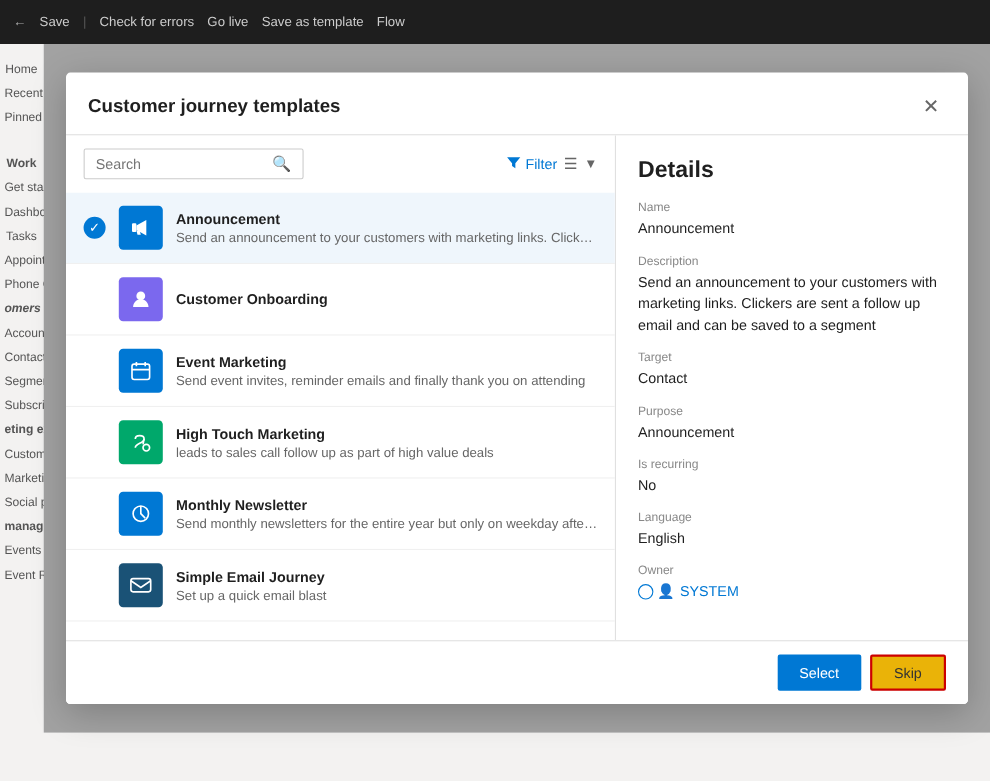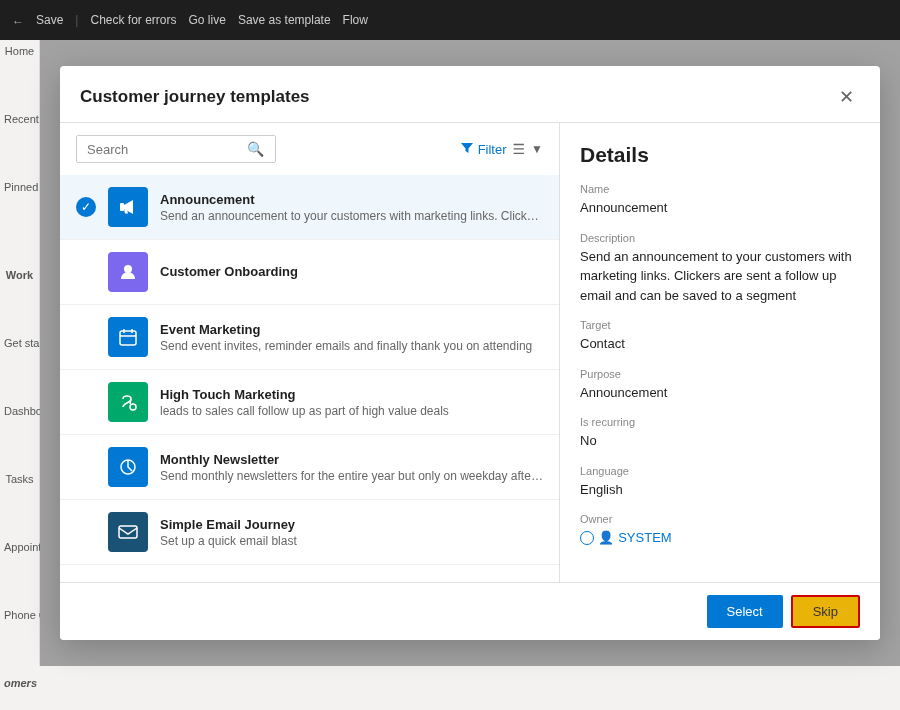--- a/index.html
+++ b/index.html
@@ -41,22 +41,21 @@
       display: flex;
       height: calc(710px - 84px);
     }
 
     .sidebar {
       width: 40px;
       background: #f3f2f1;
       border-right: 1px solid #ddd;
       display: flex;
       flex-direction: column;
-      padding-top: 0;
-      gap: 46px;
+      padding-top: 12px;
     }
 
     .main-area {
       flex: 1;
       background: #f9f9f9;
       position: relative;
     }
 
     
     .overlay {

